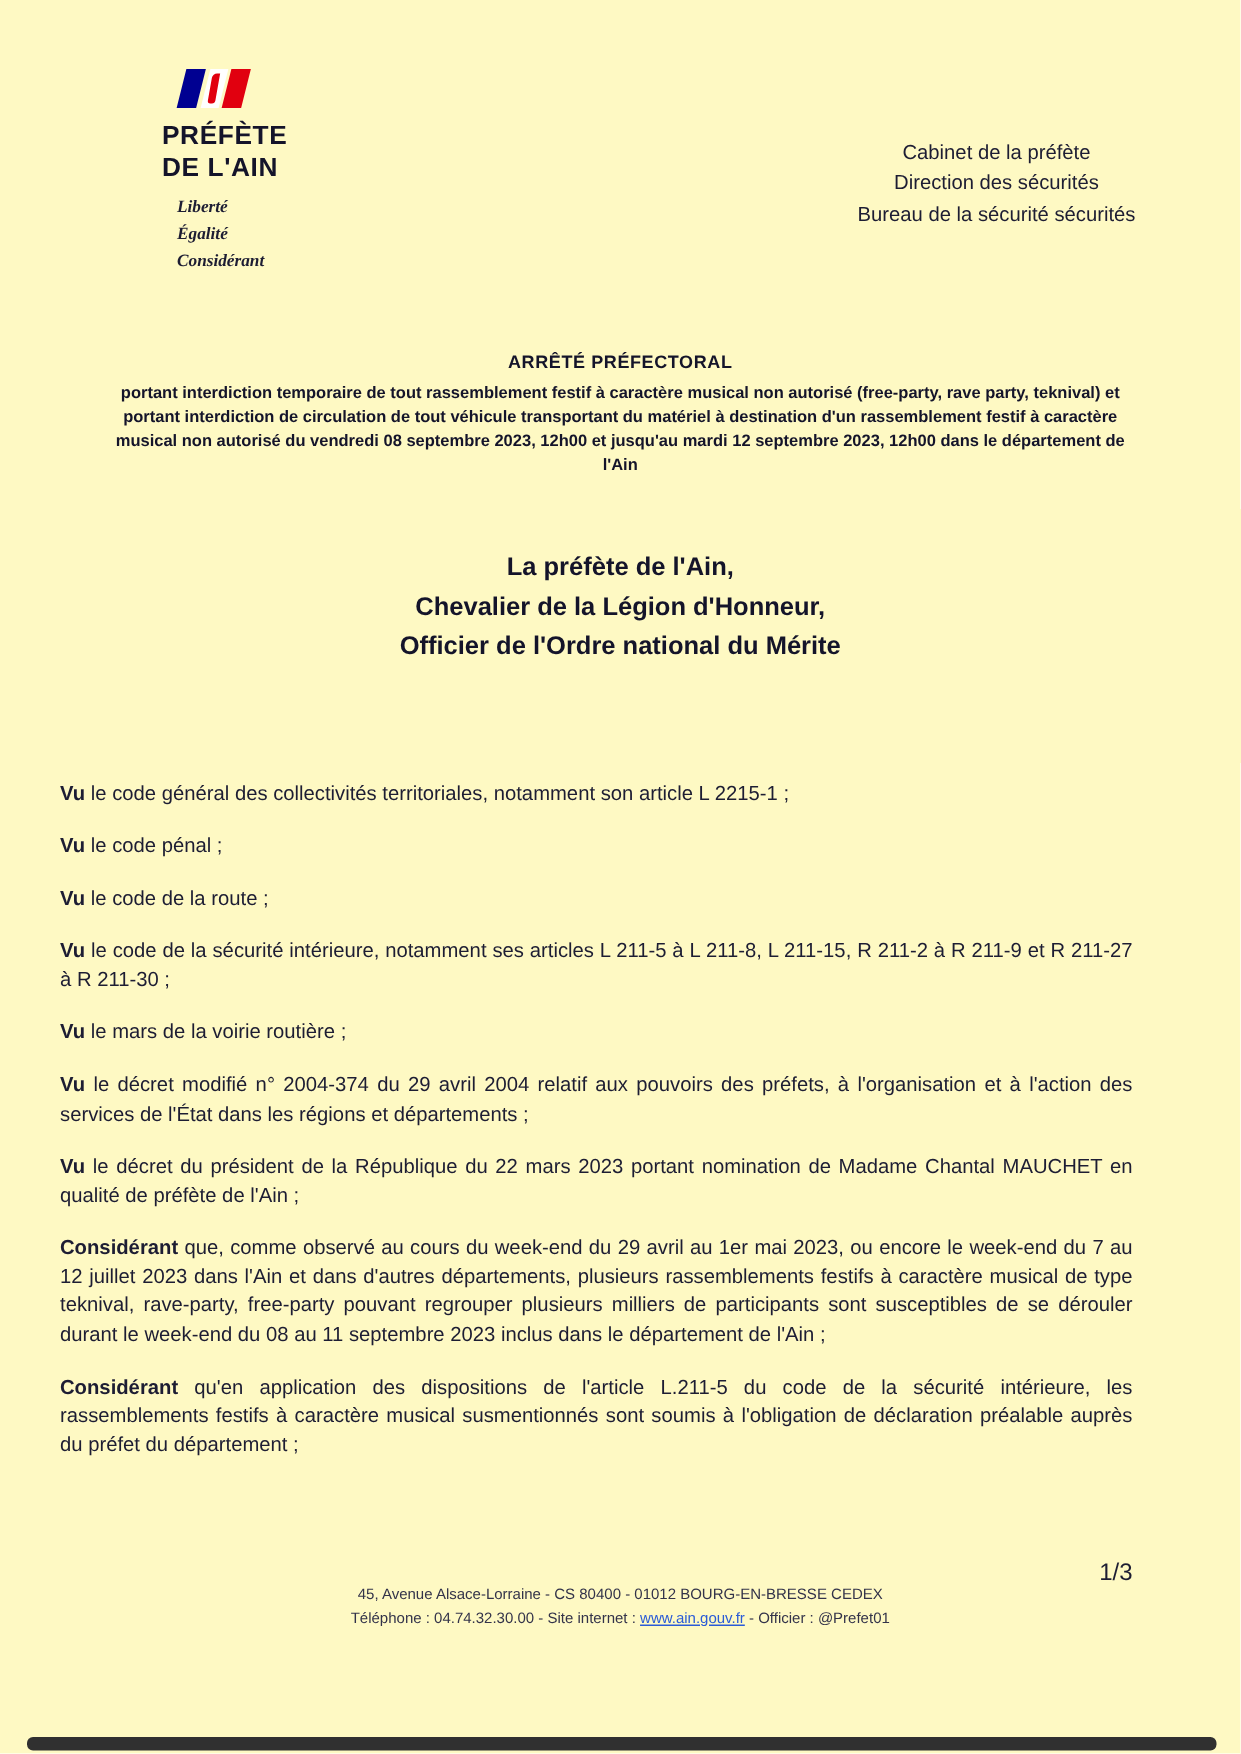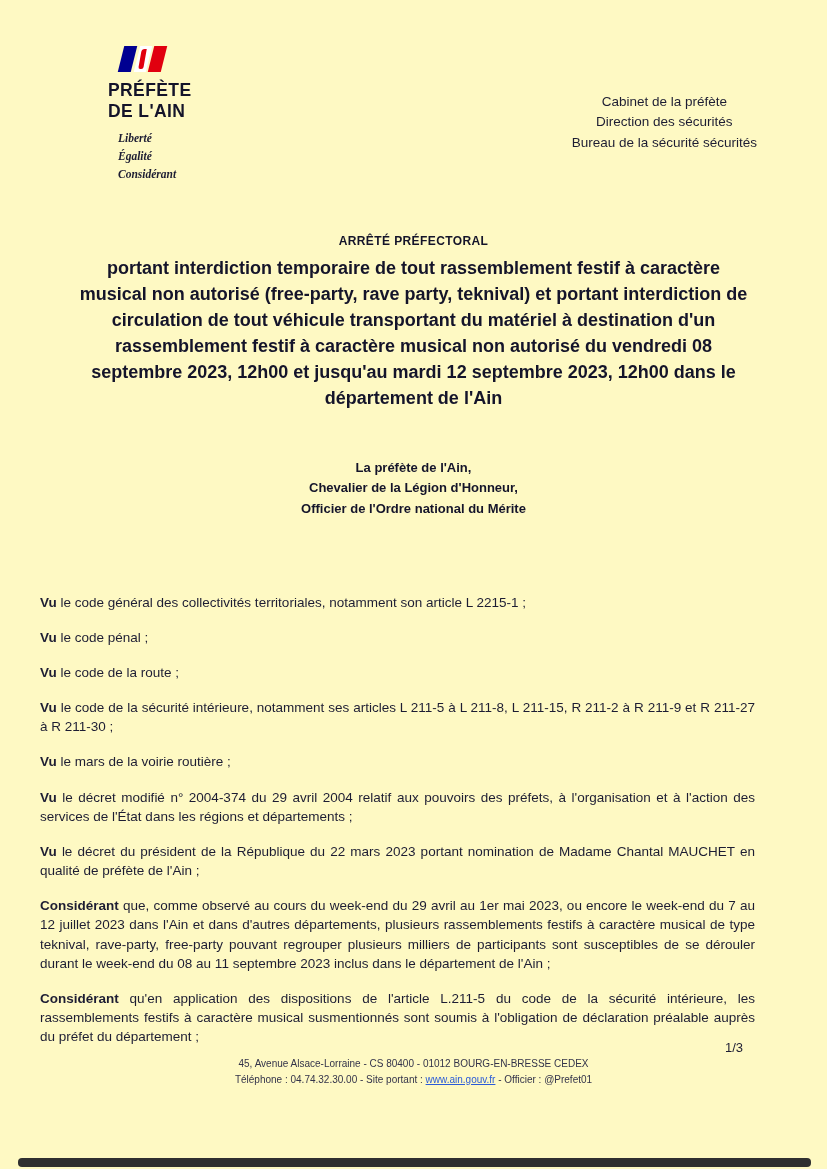--- a/index.html
+++ b/index.html
@@ -89,54 +89,54 @@
   .title-main {
     font-weight: bold;
     font-size: 12px;
     letter-spacing: 0.4px;
     color: #14142a;
   }
   .title-sub {
     width: 678px;
     margin: 7px auto 0;
     font-weight: bold;
-    font-size: 18px;
+    font-size: 11px;
     line-height: 1.45;
     text-align: center;
     color: #14142a;
   }
 
   
   .authority {
     margin-top: 47px;
     text-align: center;
     font-weight: bold;
-    font-size: 13px;
+    font-size: 17px;
     line-height: 1.55;
     color: #14142a;
   }
 
   
   .body-text {
     margin: 74px 72px 0 40px;
   }
   .body-text p {
     font-size: 13.5px;
     line-height: 1.42;
     text-align: justify;
     margin-bottom: 16px;
   }
   .lead { font-weight: bold; }
 
   
   .page-number {
     position: absolute;
     top: 1040px;
-    right: 84px;
-    font-size: 13px;
+    right: 72px;
+    font-size: 16px;
     color: #1d1d33;
   }
 
   .footer {
     position: absolute;
     top: 1056px;
     left: 0;
     right: 0;
     text-align: center;
     font-size: 10px;
@@ -213,19 +213,19 @@
     <p><span class="lead">Vu</span> <span>le décret du président de la République du 22 mars 2023 portant nomination de Madame Chantal MAUCHET en qualité de préfète de l'Ain ;</span></p>
     <p><span class="lead">Considérant</span> <span>que, comme observé au cours du week-end du 29 avril au 1er mai 2023, ou encore le week-end du 7 au 12 juillet 2023 dans l'Ain et dans d'autres départements, plusieurs rassemblements festifs à caractère musical de type teknival, rave-party, free-party pouvant regrouper plusieurs milliers de participants sont susceptibles de se dérouler durant le week-end du 08 au 11 septembre 2023 inclus dans le département de l'Ain ;</span></p>
     <p><span class="lead">Considérant</span> <span>qu'en application des dispositions de l'article L.211-5 du code de la sécurité intérieure, les rassemblements festifs à caractère musical susmentionnés sont soumis à l'obligation de déclaration préalable auprès du préfet du département ;</span></p>
   </div>
 
   <div class="page-number">1/3</div>
 
   <div class="footer">
     <div>45, Avenue Alsace-Lorraine - CS 80400 - 01012 BOURG-EN-BRESSE CEDEX</div>
     <div>
-      <span>Téléphone : 04.74.32.30.00 - Site portant : </span><a>www.ain.gouv.fr</a><span> - Officier : @Prefet01</span>
+      <span>Téléphone : 04.74.32.30.00 - Site internet : </span><a>www.ain.gouv.fr</a><span> - Officier : @Prefet01</span>
     </div>
   </div>
 
   <div class="scan-bar"></div>
 
 </div>
 
 </body></html>

